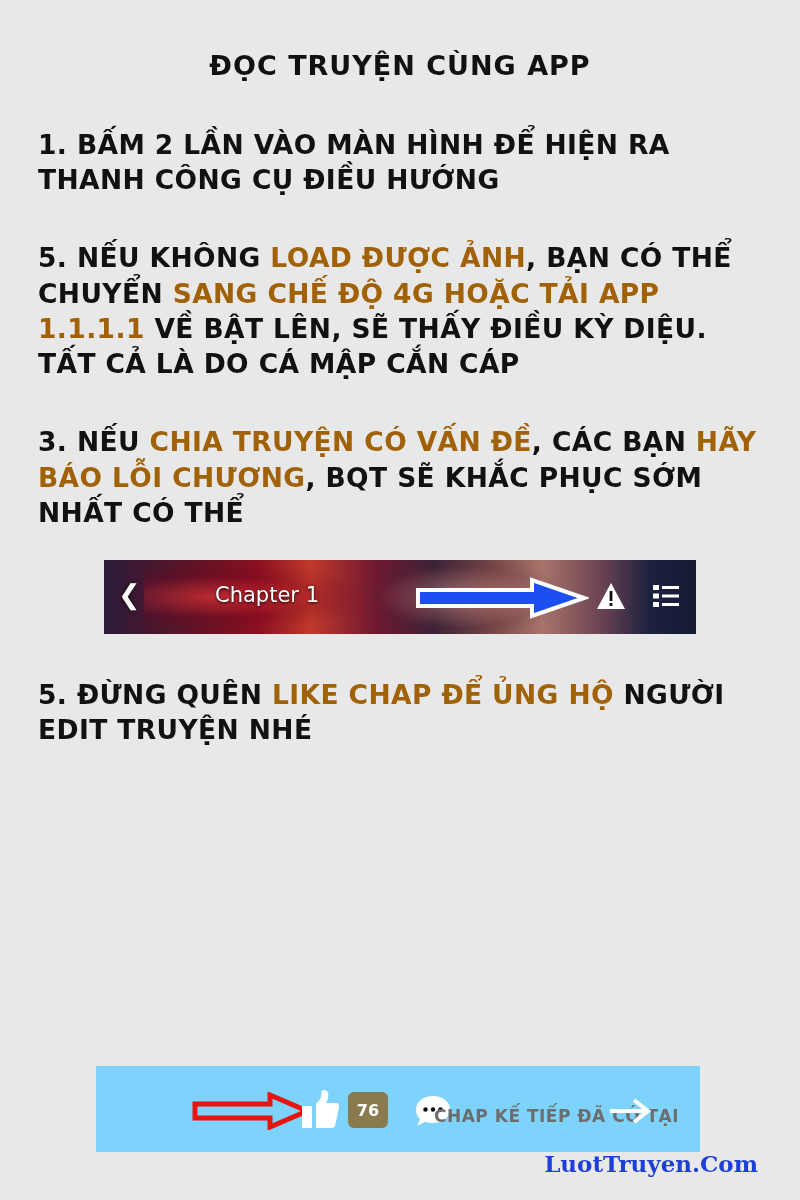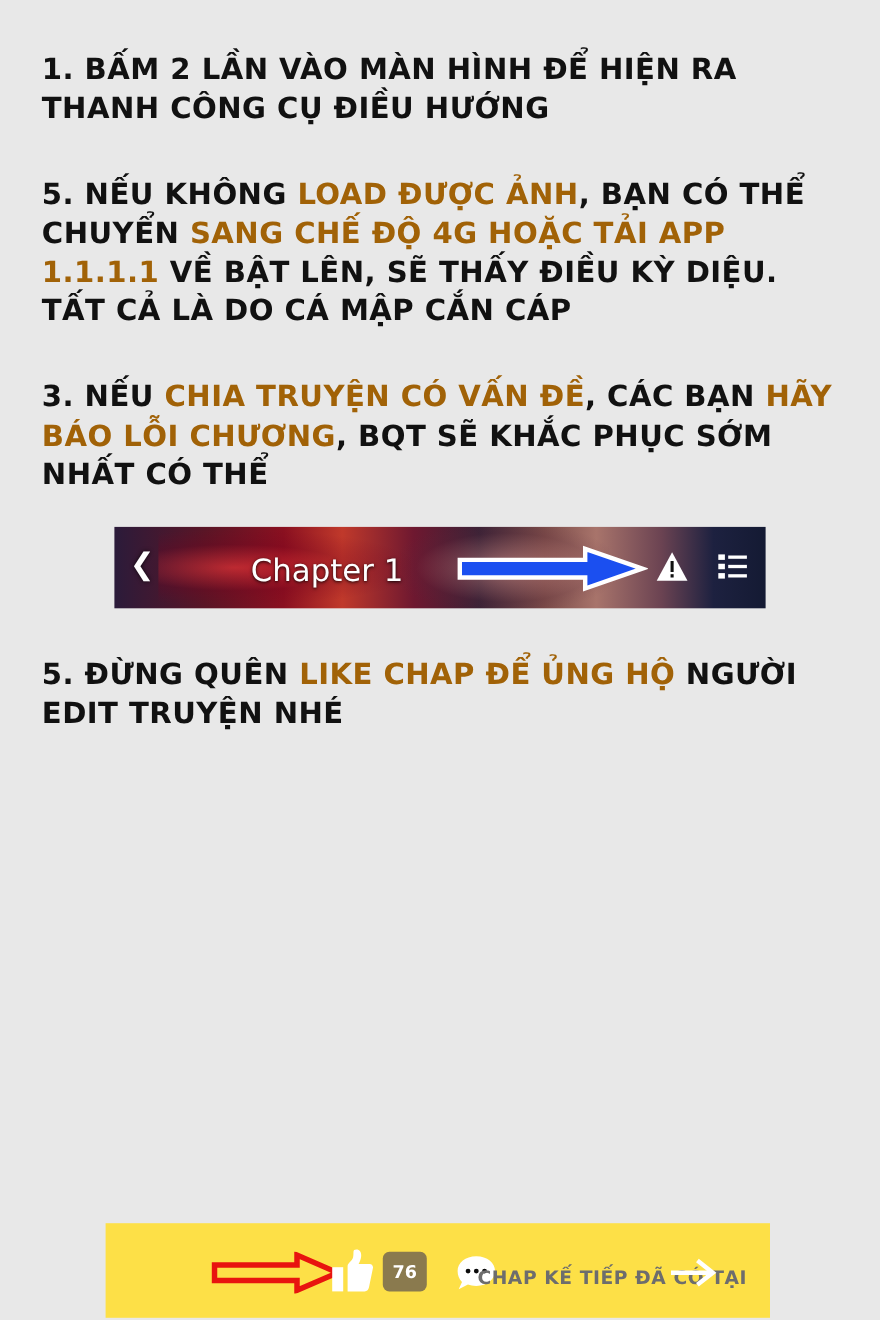--- a/index.html
+++ b/index.html
@@ -71,23 +71,23 @@
     position: absolute;
     left: 14px; top: 21px;
     color: #ffffff;
     font-size: 27px;
     line-height: 1;
     font-weight: normal;
     text-shadow: 0 0 4px rgba(0,0,0,0.8);
   }
   .tb-chapter {
     position: absolute;
-    left: 124px; top: 23px;
+    left: 111px; top: 23px;
     color: #ffffff;
-    font-size: 28px;
+    font-size: 21px;
     font-weight: normal;
     text-shadow: 0 1px 3px rgba(0,0,0,0.9);
   }
   .tb-arrow {
     position: absolute;
     left: 310px; top: 16px;
     width: 175px; height: 44px;
   }
   .tb-warn {
     position: absolute;
@@ -99,21 +99,21 @@
     left: 548px; top: 22px;
     width: 28px; height: 28px;
   }
   
   .bottom-mock {
     position: absolute;
     left: 96px;
     top: 1066px;
     width: 604px;
     height: 86px;
-    background: #fde047;
+    background: #7dd3fc;
     overflow: hidden;
   }
   .bm-arrow {
     position: absolute;
     left: 96px; top: 26px;
     width: 118px; height: 38px;
   }
   .bm-thumb {
     position: absolute;
     left: 204px; top: 22px;
@@ -161,20 +161,21 @@
     font-size: 23px;
     font-weight: bold;
     font-family: "DejaVu Serif", "Liberation Serif", serif;
   }
 </style>
 </head>
 <body>
 
 <div class="page">
 
+  <div class="title">ĐỌC TRUYỆN CÙNG APP</div>
 
   <div class="instructions">
     <div class="item"><span>1. BẤM 2 LẦN VÀO MÀN HÌNH ĐỂ HIỆN RA THANH CÔNG CỤ ĐIỀU HƯỚNG</span></div>
     <div class="item"><span>5. NẾU KHÔNG </span><span class="red">LOAD ĐƯỢC ẢNH</span><span>, BẠN CÓ THỂ CHUYỂN </span><span class="red">SANG CHẾ ĐỘ 4G HOẶC TẢI APP 1.1.1.1</span><span> VỀ BẬT LÊN, SẼ THẤY ĐIỀU KỲ DIỆU. TẤT CẢ LÀ DO CÁ MẬP CẮN CÁP</span></div>
     <div class="item"><span>3. NẾU </span><span class="red">CHIA TRUYỆN CÓ VẤN ĐỀ</span><span>, CÁC BẠN </span><span class="red">HÃY BÁO LỖI CHƯƠNG</span><span>, BQT SẼ KHẮC PHỤC SỚM NHẤT CÓ THỂ</span></div>
 
     <div class="toolbar-mock">
       <div class="glow"></div>
       <div class="glow2"></div>
       <div class="tb-back">❮</div>

